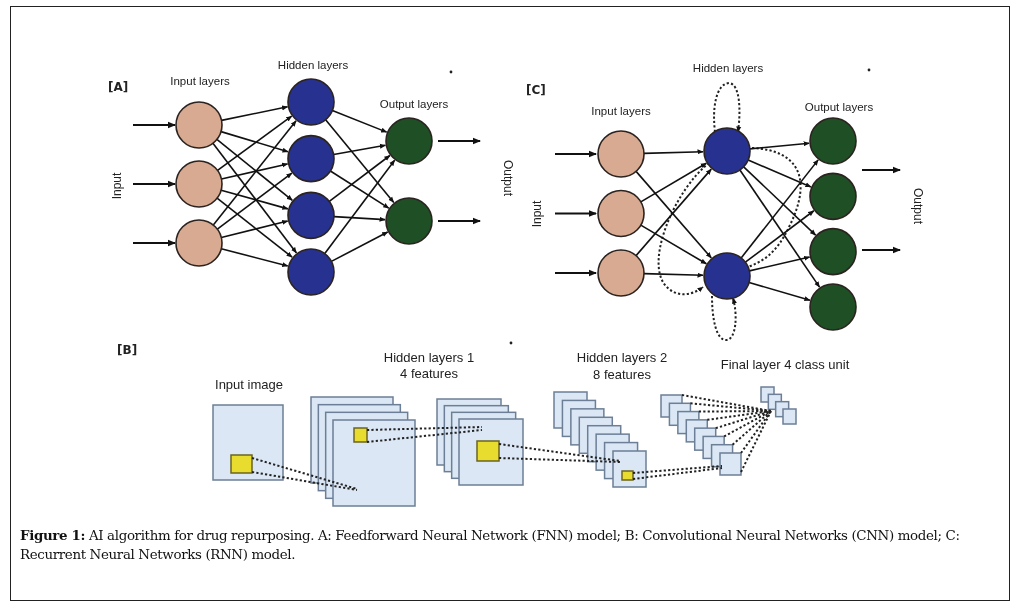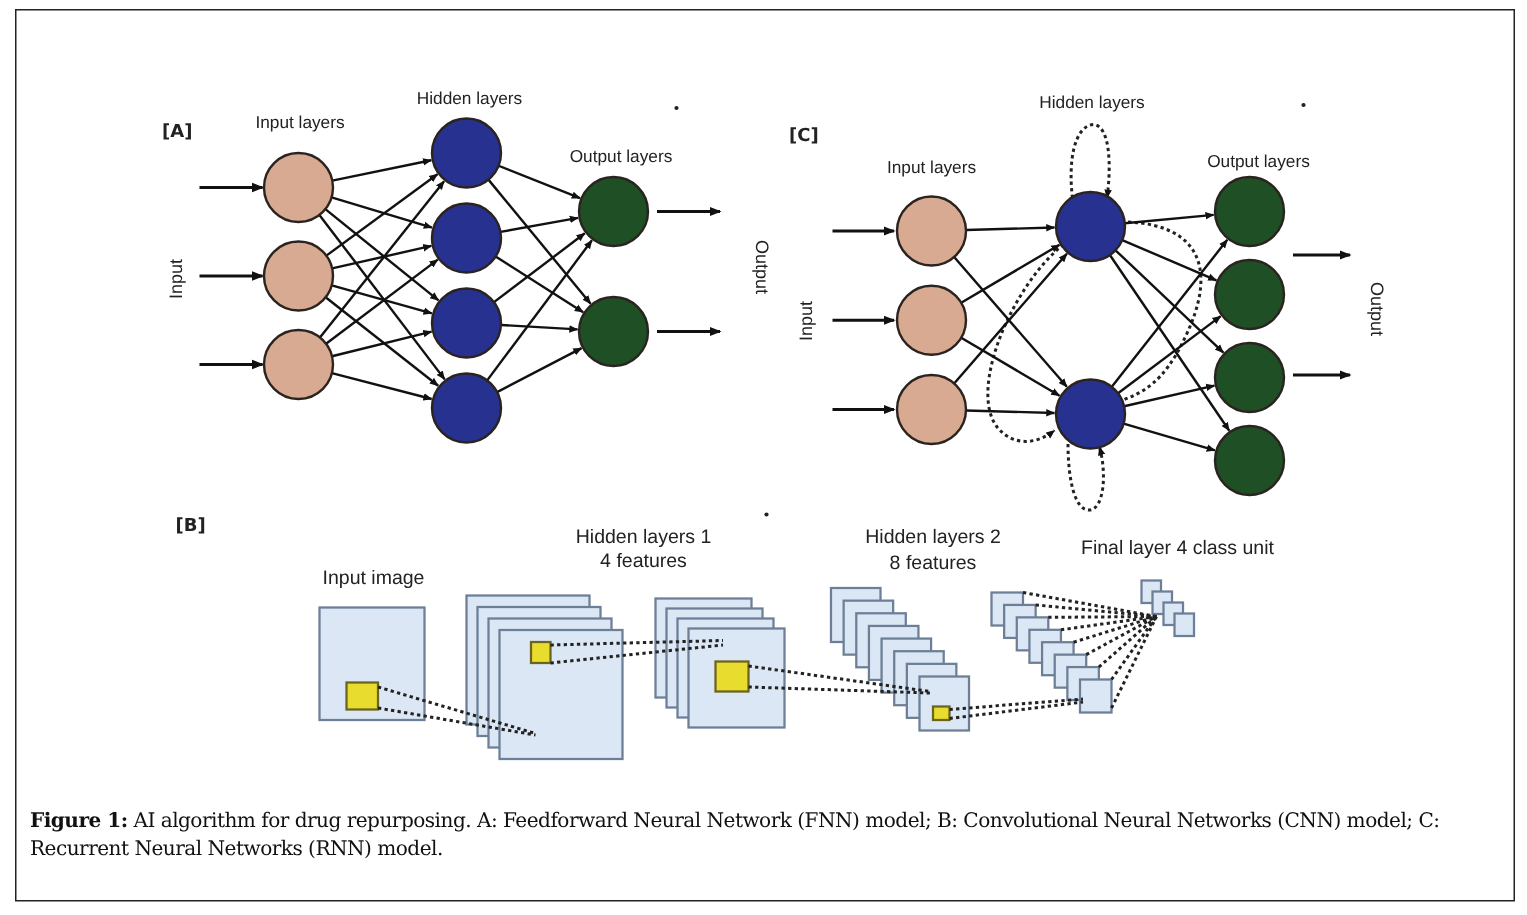--- a/index.html
+++ b/index.html
@@ -5,21 +5,21 @@
   html, body { margin: 0; padding: 0; background: #ffffff; }
   body { width: 1018px; height: 610px; position: relative; overflow: hidden; }
   .frame {
     position: absolute; left: 10px; top: 6px; width: 1000px; height: 595px;
     border: 1.5px solid #222; box-sizing: border-box; background: #fff;
   }
   svg.fig { position: absolute; left: 0; top: 0; }
   .lbl { font-family: "Liberation Sans", sans-serif; fill: #222; }
   .panel { font-family: "DejaVu Sans", sans-serif; font-weight: bold; fill: #222; }
   .caption {
-    position: absolute; left: 20px; top: 538px; width: 975px;
+    position: absolute; left: 20px; top: 526px; width: 975px;
     font-family: "DejaVu Serif", serif; font-size: 13.4px; line-height: 19px; color: #111;
     letter-spacing: -0.35px;
   }
   .caption b { font-weight: bold; }
 </style>
 </head>
 <body>
 
 <div class="frame"></div>
 

